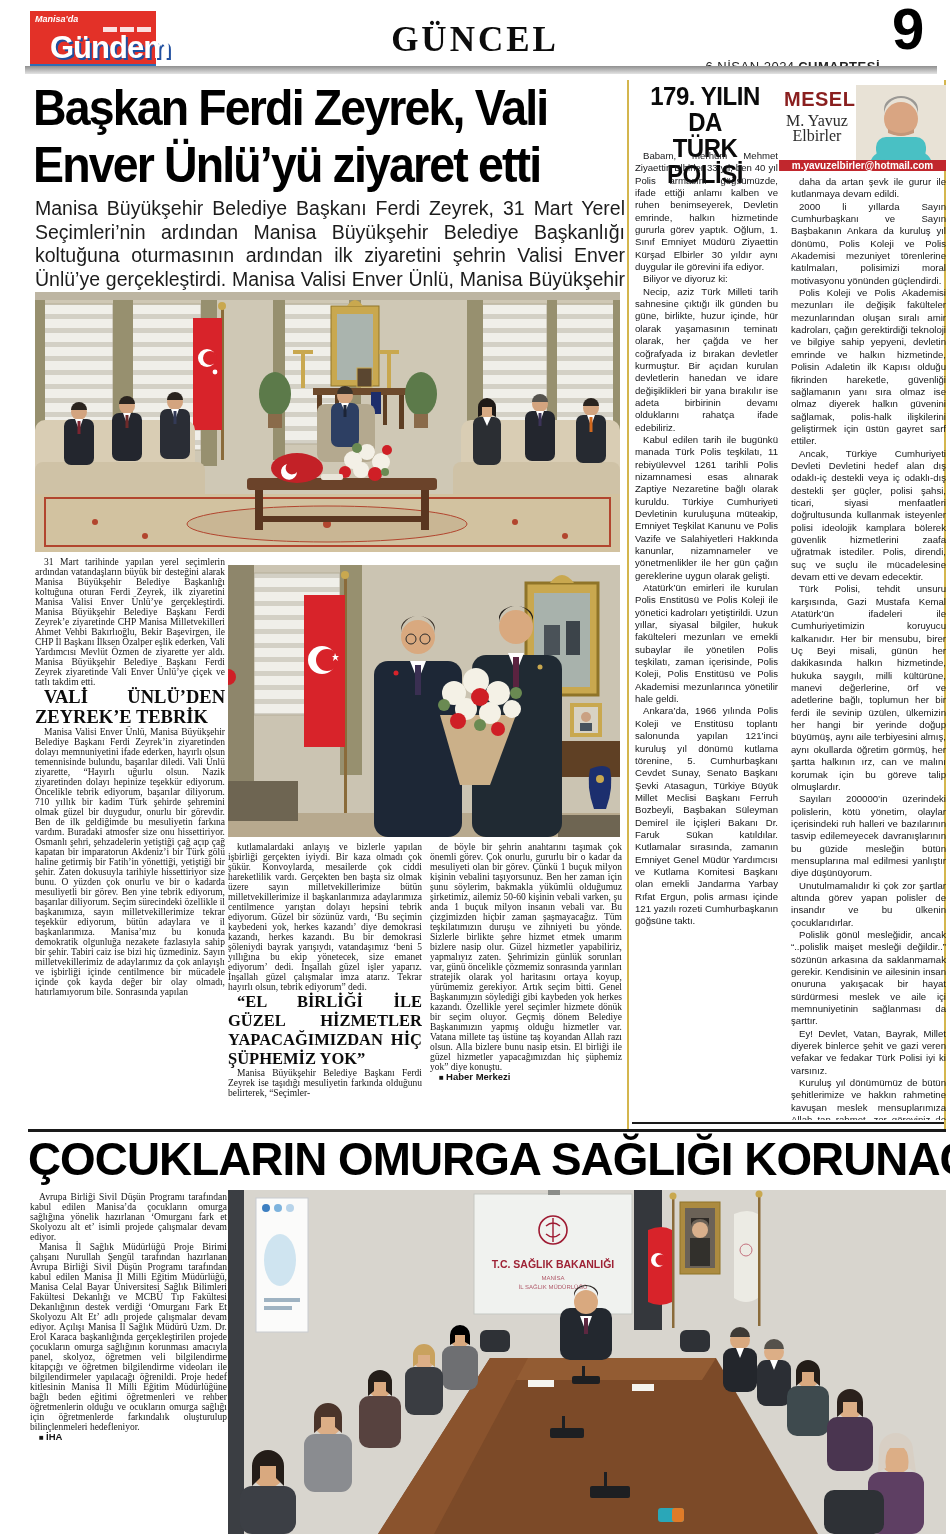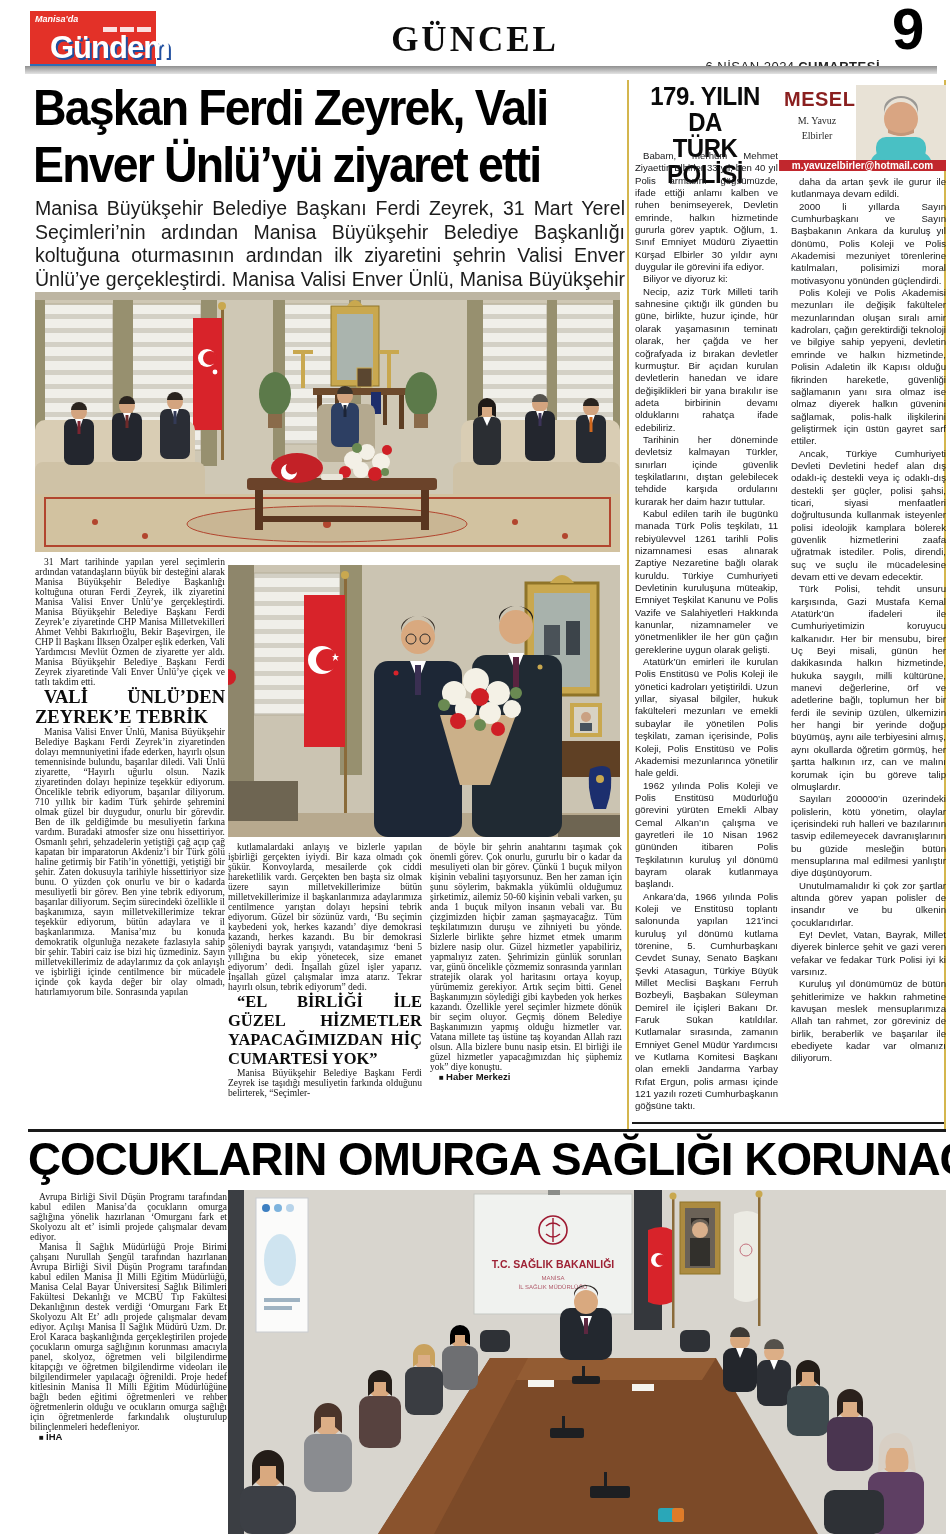--- a/index.html
+++ b/index.html
@@ -38,21 +38,21 @@
   .subhead2{font-family:"Liberation Serif",serif;font-weight:700;font-size:16.5px;line-height:19px;
             text-indent:0;margin:5px 0 3px 0;color:#0c0c0c;}
   .byline{font-family:"Liberation Sans",sans-serif;font-weight:700;font-size:9.5px;text-align:right;margin-top:-10px;}
   .byline .sq{font-size:8px;}
 
   
   .pol-title{left:632px;top:83px;width:146px;text-align:center;font-weight:800;font-size:25px;line-height:26px;
              letter-spacing:-.5px;color:#0a0a0a;transform:scaleX(.96);transform-origin:center top;}
   .mesele-kicker{left:784px;top:88px;font-weight:800;font-size:20px;letter-spacing:.5px;color:#8a1f1f;}
   .mesele-author{left:780px;top:113px;width:74px;text-align:center;font-family:"Liberation Serif",serif;
-                 font-size:10px;line-height:15px;color:#2b2b2b;}
+                 font-size:16px;line-height:15px;color:#2b2b2b;}
   .mesele-photo{left:856px;top:85px;}
   .email-bar{left:779px;top:160px;width:167px;height:11px;background:#c1272d;color:#fff;font-size:10px;
              line-height:11px;text-align:center;font-weight:700;}
   .rcol{font-size:9.6px;line-height:12.35px;color:#17181a;overflow:hidden;}
   .rcol p{margin:0;text-align:justify;text-indent:8px;}
 
   
   .bottom-headline{left:28px;top:1135px;width:940px;font-weight:800;font-size:47px;line-height:48px;
                    letter-spacing:-1px;color:#000;transform:scaleX(.975);transform-origin:left top;white-space:nowrap;}
   .photo-frame{overflow:hidden;}
@@ -324,21 +324,21 @@
           <circle cx="270" cy="164" r="7" fill="#cf1f26"></circle>
         <circle cx="216" cy="140" r="6" fill="#6a8a52"></circle>
           <circle cx="288" cy="128" r="6" fill="#6a8a52"></circle>
         <circle cx="252" cy="160" r="6" fill="#6a8a52"></circle>
       </g>
     </svg>
   </div>
 
   <div class="abs mcol" style="left:228px;top:842px;width:194px;height:288px;">
     <p>kutlamalardaki anlayış ve bizlerle yapılan işbirliği gerçekten iyiydi. Bir kaza olmadı çok şükür. Konvoylarda, mesailerde çok ciddi hareketlilik vardı. Gerçekten ben başta siz olmak üzere sayın milletvekillerimize bütün milletvekillerimize il başkanlarımıza adaylarımıza centilmence yarıştan dolayı hepsini tebrik ediyorum. Güzel bir sözünüz vardı, ‘Bu seçimin kaybedeni yok, herkes kazandı’ diye demokrasi kazandı, herkes kazandı. Bu bir demokrasi şöleniydi bayrak yarışıydı, vatandaşımız ‘beni 5 yıllığına bu ekip yönetecek, size emanet ediyorum’ dedi. İnşallah güzel işler yaparız. İnşallah güzel çalışmalar imza atarız. Tekrar hayırlı olsun, tebrik ediyorum” dedi.</p>
-    <p class="subhead2">“EL BİRLİĞİ İLE GÜZEL HİZMETLER YAPACAĞIMIZDAN HİÇ CUMARTESİ YOK”</p>
+    <p class="subhead2">“EL BİRLİĞİ İLE GÜZEL HİZMETLER YAPACAĞIMIZDAN HİÇ ŞÜPHEMİZ YOK”</p>
     <p>Manisa Büyükşehir Belediye Başkanı Ferdi Zeyrek ise taşıdığı mesuliyetin farkında olduğunu belirterek, “Seçimler-</p>
   </div>
   <div class="abs mcol" style="left:430px;top:842px;width:192px;height:288px;">
     <p>de böyle bir şehrin anahtarını taşımak çok önemli görev. Çok onurlu, gururlu bir o kadar da mesuliyeti olan bir görev. Çünkü 1 buçuk milyon kişinin vebalini taşıyorsunuz. Ben her zaman için şunu söylerim, bakmakla yükümlü olduğumuz şirketimiz, ailemiz 50-60 kişinin vebali varken, şu anda 1 buçuk milyon insanın vebali var. Bu çizgimizden hiçbir zaman şaşmayacağız. Tüm teşkilatımızın duruşu ve zihniyeti bu yönde. Sizlerle birlikte şehre hizmet etmek umarım bizlere nasip olur. Güzel hizmetler yapabiliriz, yapmalıyız zaten. Şehrimizin günlük sorunları var, günü öncelikle çözmemiz sonrasında yarınları stratejik olarak yol haritasını ortaya koyup, yürümemiz gerekiyor. Artık seçim bitti. Genel Başkanımızın söylediği gibi kaybeden yok herkes kazandı. Özellikle yerel seçimler hizmete dönük bir seçim oluyor. Geçmiş dönem Belediye Başkanımızın yapmış olduğu hizmetler var. Vatana millete taş üstüne taş koyandan Allah razı olsun. Alla bizlere bunu nasip etsin. El birliği ile güzel hizmetler yapacağımızdan hiç şüphemiz yok” diye konuştu.</p>
     <p class="byline"><span class="sq">■ </span><span>Haber Merkezi</span></p>
   </div>
 
   <div class="abs pol-title">
     <div>179. YILIN DA</div>
     <div>TÜRK POLİSİ</div>
@@ -358,35 +358,34 @@
       <path d="M28,30 a17,17 0 0 1 34,0 l0,-6 a17,13 0 0 0 -34,0 z" fill="#9a9894"></path>
       <path d="M32,44 q13,8 26,0 l0,4 q-13,6 -26,0 z" fill="#c4977a"></path>
     </svg>
   </div>
   <div class="abs email-bar">m.yavuzelbirler@hotmail.com</div>
 
   <div class="abs rcol" style="left:635px;top:150px;width:143px;height:992px;">
     <p>Babam, merhum Mehmet Ziyaettin Elbirler 33 yıl, ben 40 yıl Polis armasını göğsümüzde, ifade ettiği anlamı kalben ve ruhen benimseyerek, Devletin emrinde, halkın hizmetinde gururla görev yaptık. Oğlum, 1. Sınıf Emniyet Müdürü Ziyaettin Kürşad Elbirler 30 yıldır aynı duygular ile görevini ifa ediyor.</p>
     <p>Biliyor ve diyoruz ki:</p>
     <p>Necip, aziz Türk Milleti tarih sahnesine çıktığı ilk günden bu güne, birlikte, huzur içinde, hür olarak yaşamasının teminatı olarak, her çağda ve her coğrafyada iz bırakan devletler kurmuştur. Bir açıdan kurulan devletlerin hanedan ve idare değişiklikleri bir yana bırakılır ise adeta birbirinin devamı olduklarını rahatça ifade edebiliriz.</p>
-    <p>Tarihinin her döneminde devletsiz kalmayan Türkler, sınırları içinde güvenlik teşkilatlarını, dıştan gelebilecek tehdide karşıda ordularını kurarak her daim hazır tuttular.</p>
     <p>Kabul edilen tarih ile bugünkü manada Türk Polis teşkilatı, 11 rebiyülevvel 1261 tarihli Polis nizamnamesi esas alınarak Zaptiye Nezaretine bağlı olarak kuruldu. Türkiye Cumhuriyeti Devletinin kuruluşuna müteakip, Emniyet Teşkilat Kanunu ve Polis Vazife ve Salahiyetleri Hakkında kanunlar, nizamnameler ve yönetmenlikler ile her gün çağın gereklerine uygun olarak gelişti.</p>
     <p>Atatürk’ün emirleri ile kurulan Polis Enstitüsü ve Polis Koleji ile yönetici kadroları yetiştirildi. Uzun yıllar, siyasal bilgiler, hukuk fakülteleri mezunları ve emekli subaylar ile yönetilen Polis teşkilatı, zaman içerisinde, Polis Koleji, Polis Enstitüsü ve Polis Akademisi mezunlarınca yönetilir hale geldi.</p>
-    <p>1962 yılında Polis Koleji ve Polis Enstitüsü Müdürlüğü görevini yürüten Emekli Albay Cemal Alkan’ın çalışma ve gayretleri ile 10 Nisan 1962 gününden itibaren Polis Teşkilatının kuruluş yıl dönümü bayram olarak kutlanmaya başlandı.</p>
     <p>Ankara’da, 1966 yılında Polis Koleji ve Enstitüsü toplantı salonunda yapılan 121’inci kuruluş yıl dönümü kutlama törenine, 5. Cumhurbaşkanı Cevdet Sunay, Senato Başkanı Şevki Atasagun, Türkiye Büyük Millet Meclisi Başkanı Ferruh Bozbeyli, Başbakan Süleyman Demirel ile İçişleri Bakanı Dr. Faruk Sükan katıldılar. Kutlamalar sırasında, zamanın Emniyet Genel Müdür Yardımcısı ve Kutlama Komitesi Başkanı olan emekli Jandarma Yarbay Rıfat Ergun, polis arması içinde 121 yazılı rozeti Cumhurbaşkanın göğsüne taktı.</p>
 
   </div>
   <div class="abs rcol" style="left:791px;top:176px;width:155px;height:944px;">
     <p>daha da artan şevk ile gurur ile kutlanmaya devam edildi.</p>
     <p>2000 li yıllarda Sayın Cumhurbaşkanı ve Sayın Başbakanın Ankara da kuruluş yıl dönümü, Polis Koleji ve Polis Akademisi mezuniyet törenlerine katılmaları, polisimizi moral motivasyonu yönünden güçlendirdi.</p>
     <p>Polis Koleji ve Polis Akademisi mezunları ile değişik fakülteler mezunlarından oluşan sıralı amir kadroları, çağın gerektirdiği teknoloji ve bilgiye sahip yepyeni, devletin emrinde ve halkın hizmetinde, Polisin Adaletin ilk Kapısı olduğu fikrinden hareketle, güvenliği sağlamanın yanı sıra olmaz ise olmaz diyerek halkın güvenini sağlamak, polis-halk ilişkilerini geliştirmek için üstün gayret sarf ettiler.</p>
     <p>Ancak, Türkiye Cumhuriyeti Devleti Devletini hedef alan dış odaklı-iç destekli veya iç odaklı-dış destekli şer güçler, polisi şahsi, ticari, siyasi menfaatleri doğrultusunda kullanmak isteyenler polisi ideolojik kamplara bölerek güvenlik hizmetlerini zaafa uğratmak istediler. Polis, direndi, suç ve suçlu ile mücadelesine devam etti ve devam edecektir.</p>
     <p>Türk Polisi, tehdit unsuru karşısında, Gazi Mustafa Kemal Atatürk’ün ifadeleri ile Cumhuriyetimizin koruyucu kalkanıdır. Her bir mensubu, birer Uç Beyi misali, günün her dakikasında halkın hizmetinde, hukuka saygılı, milli kültürüne, manevi değerlerine, örf ve adetlerine bağlı, toplumun her bir ferdi ile sevinip üzülen, ülkemizin her hangi bir yerinde doğup büyümüş, aynı aile terbiyesini almış, aynı okullarda öğretim görmüş, her şartta halkının ırz, can ve malını korumak için bu göreve talip olmuşlardır.</p>
     <p>Sayıları 200000’in üzerindeki polislerin, kötü yönetim, olaylar içerisindeki ruh halleri ve bazılarının tasvip edilemeyecek davranışlarının bu güzide mesleğin bütün mensuplarına mal edilmesi yanlıştır diye düşünüyorum.</p>
     <p>Unutulmamalıdır ki çok zor şartlar altında görev yapan polisler de insandır ve bu ülkenin çocuklarıdırlar.</p>
+    <p>Polislik gönül mesleğidir, ancak “..polislik maişet mesleği değildir..” sözünün arkasına da saklanmamak gerekir. Kendisinin ve ailesinin insan onuruna yakışacak bir hayat sürdürmesi meslek ve aile içi memnuniyetinin sağlanması da şarttır.</p>
     <p>Ey! Devlet, Vatan, Bayrak, Millet diyerek binlerce şehit ve gazi veren vefakar ve fedakar Türk Polisi iyi ki varsınız.</p>
     <p>Kuruluş yıl dönümümüz de bütün şehitlerimize ve hakkın rahmetine kavuşan meslek mensuplarımıza Allah tan rahmet, zor göreviniz de birlik, beraberlik ve başarılar ile ebediyete kadar var olmanızı diliyorum.</p>
 
   </div>
 
   <div class="abs hrule" style="left:632px;top:1122px;width:312px;height:1.5px;"></div>
   <div class="abs hrule" style="left:28px;top:1129px;width:918px;height:2.5px;"></div>
 
   <div class="abs bottom-headline">ÇOCUKLARIN OMURGA SAĞLIĞI KORUNACAK</div>
 

